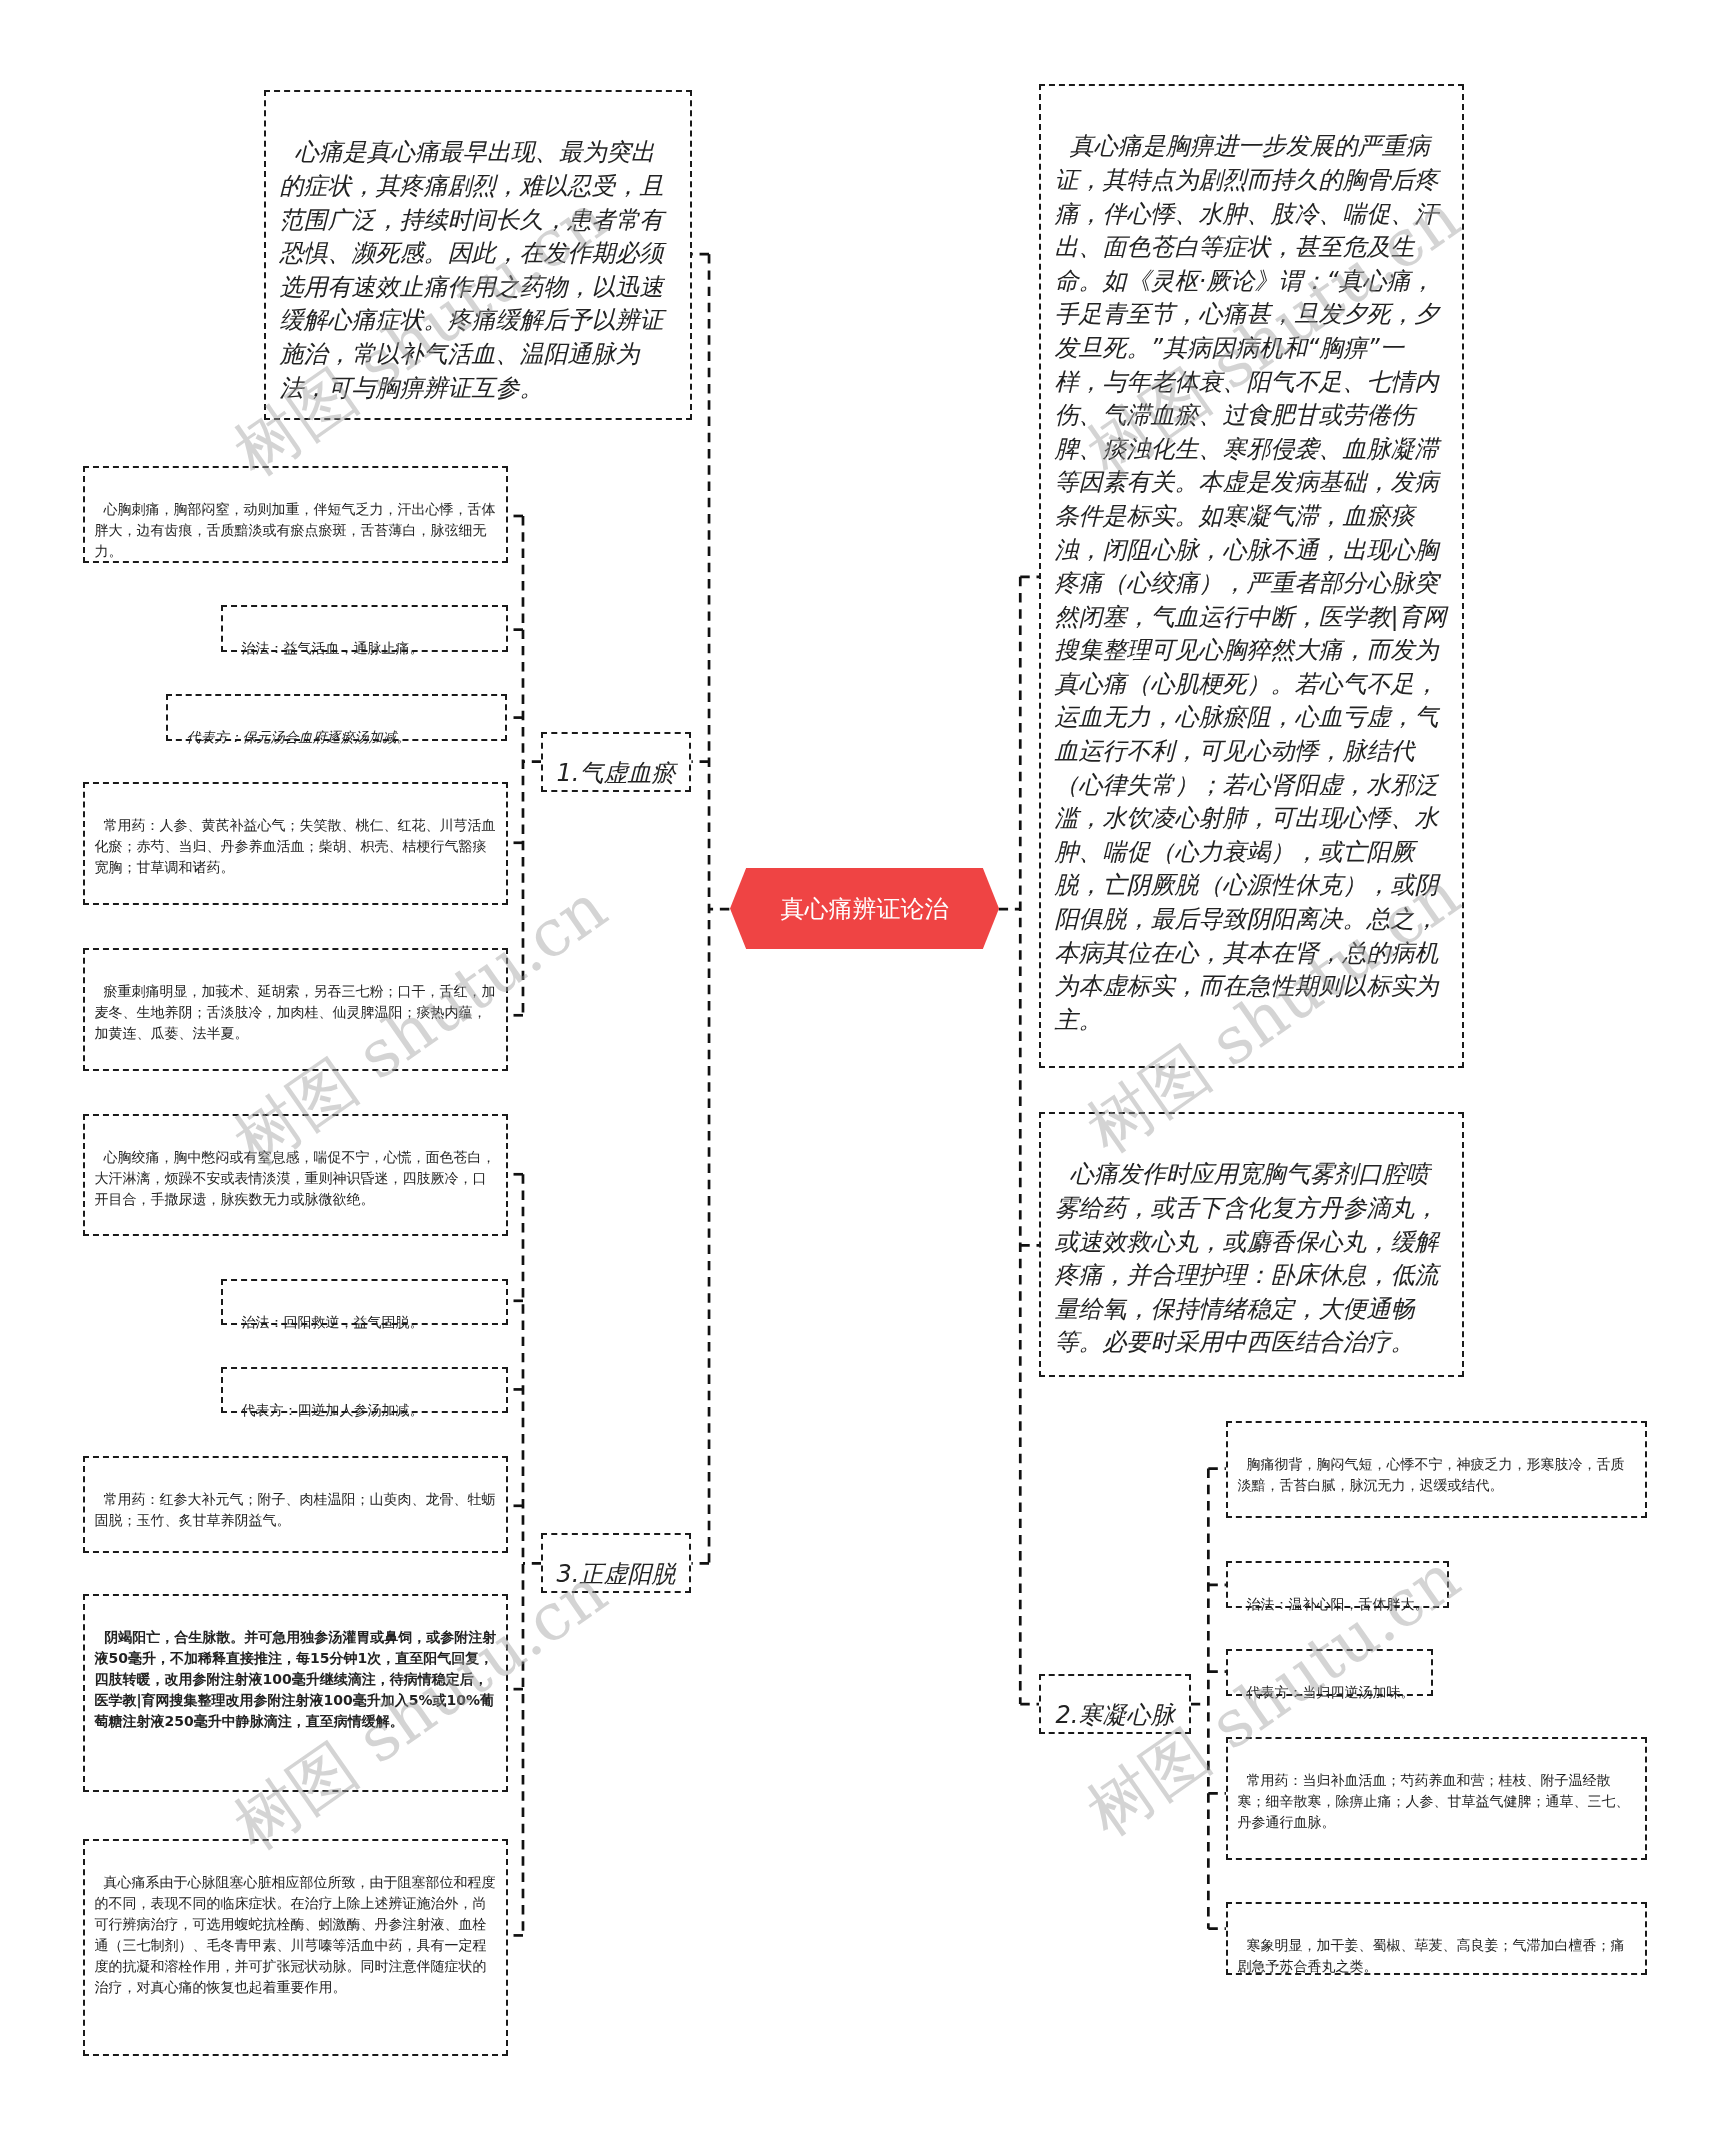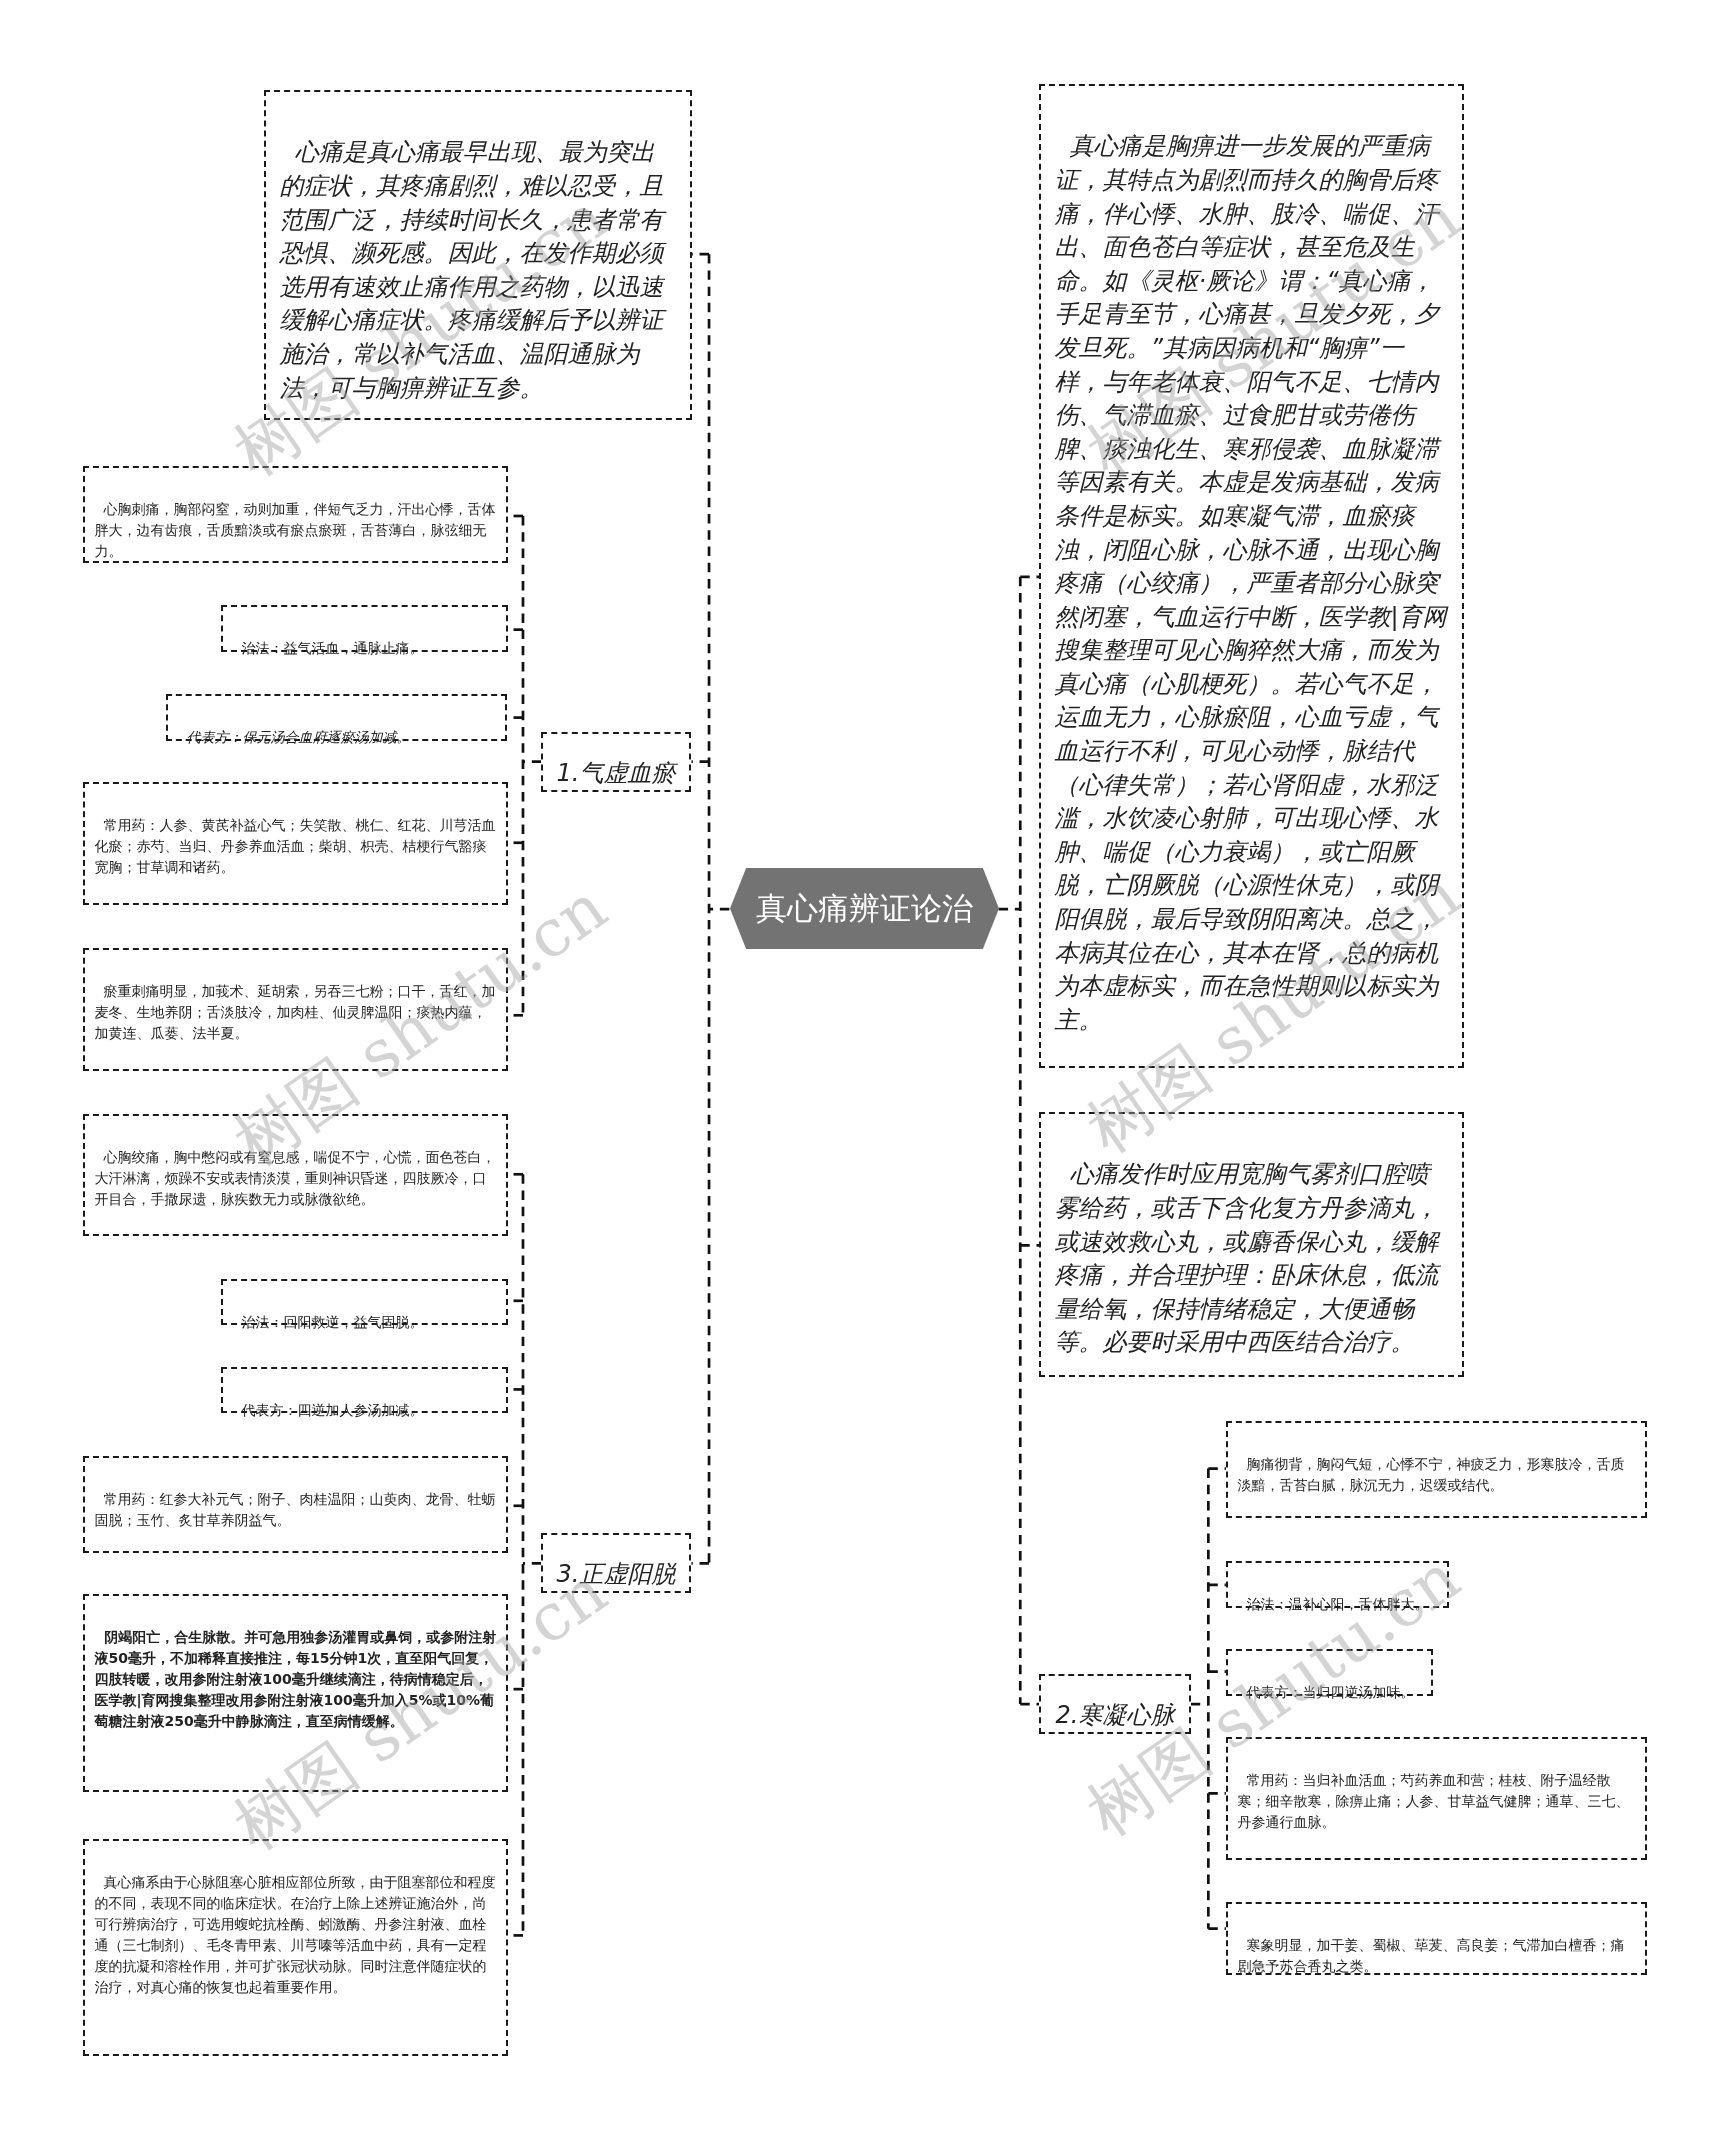--- a/index.html
+++ b/index.html
@@ -4,21 +4,21 @@
 <style>
   html, body { margin: 0; padding: 0; background: #ffffff; }
   body { width: 1732px; height: 2151px; position: relative; overflow: hidden;
          font-family: "DejaVu Sans", "Liberation Sans", sans-serif; color: #222; }
   .node { position: absolute; box-sizing: border-box; border: 2px dashed #1a1a1a;
           background: #fff; line-height: 1.42; white-space: pre-wrap; word-break: break-all; }
   .sm { font-size: 14px; padding: 9.5px 9.5px 6.8px 9.5px; line-height: 1.5; }
   .lg { font-size: 24px; padding: 10.8px 13.5px 9.5px 13.5px; line-height: 1.4; font-style: italic; }
   .branch { font-size: 24px; padding: 0; display: flex; align-items: flex-end; justify-content: center; font-style: italic; }
   .root { position: absolute; left: 730px; top: 868px; width: 269px; height: 81px;
-          background: #737373; color: #fff; font-size: 31px;
+          background: #ef4444; color: #fff; font-size: 24px;
           clip-path: polygon(6% 0, 94% 0, 100% 50%, 94% 100%, 6% 100%, 0 50%);
           display: flex; align-items: center; justify-content: center; }
   svg.lines { position: absolute; left: 0; top: 0; }
   .wm { position: absolute; color: rgba(160,160,160,0.45); font-family: "DejaVu Serif", serif;
         font-size: 65px; transform: rotate(-35deg); white-space: nowrap; pointer-events: none; }
 </style>
 </head>
 <body>
 
 <svg class="lines" width="1732" height="2151" viewBox="0 0 2560 3178">

